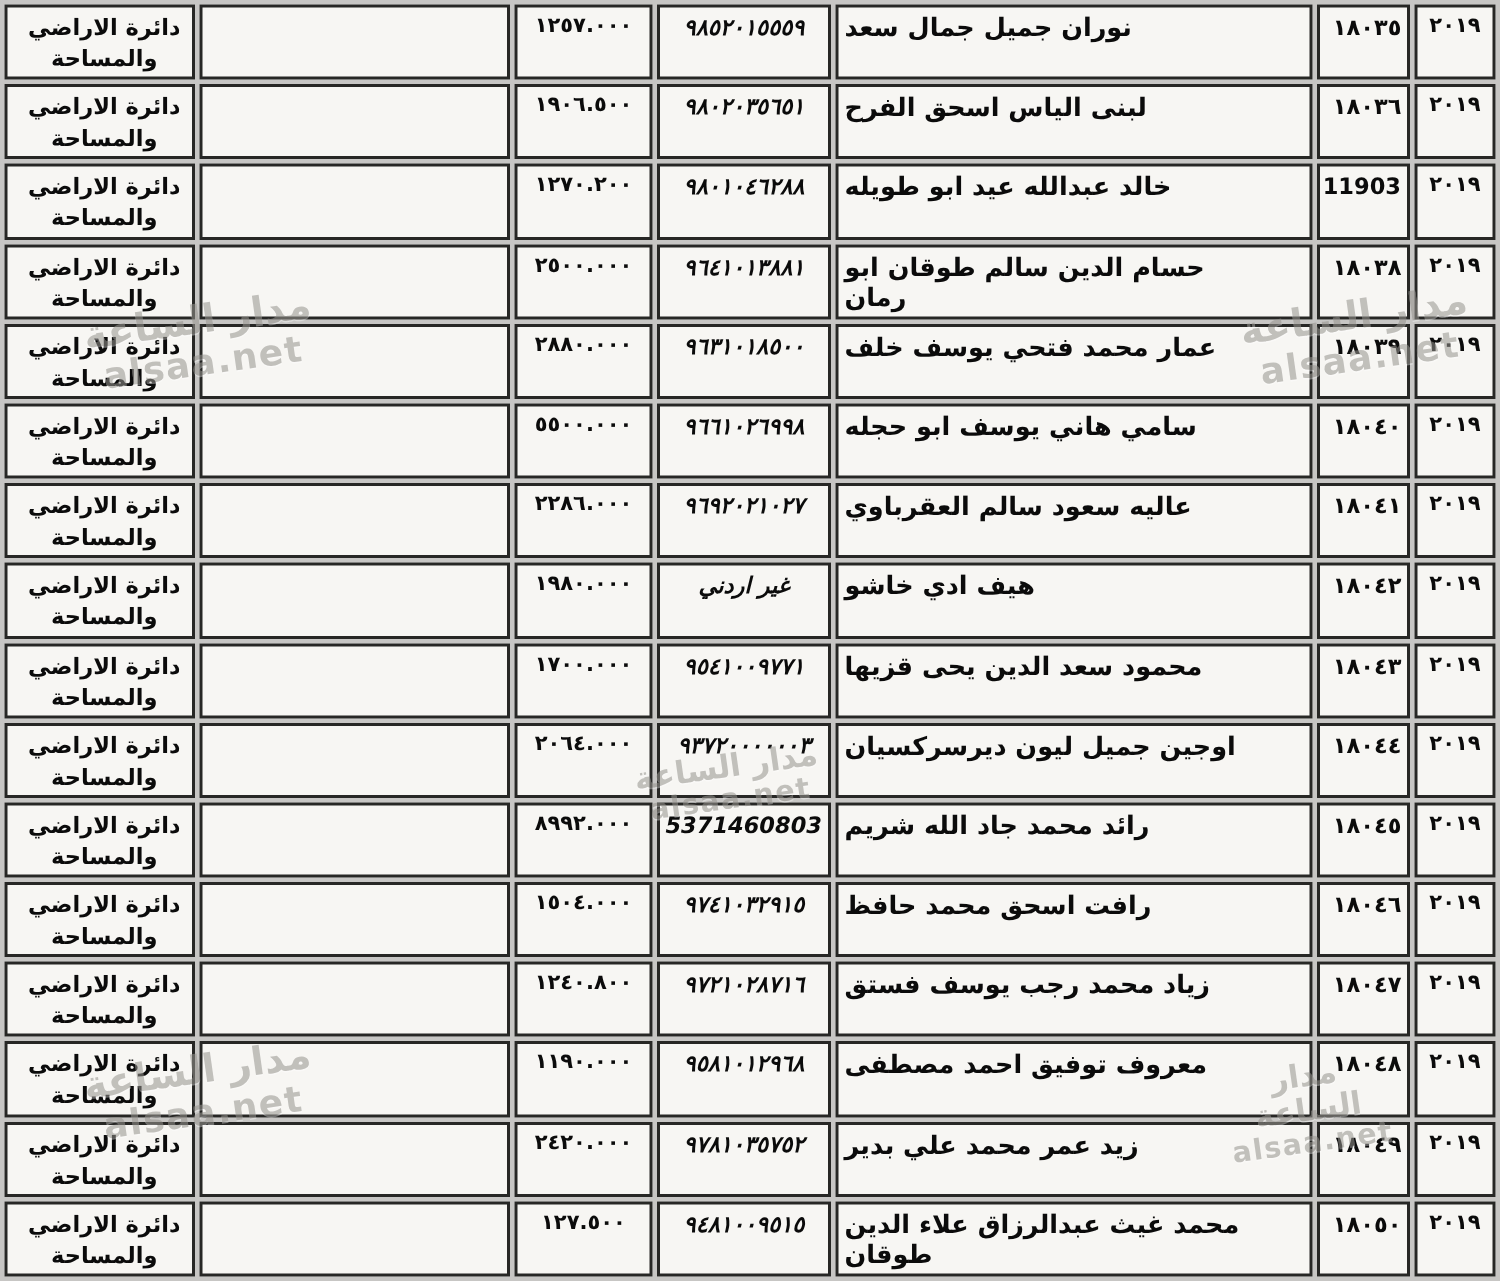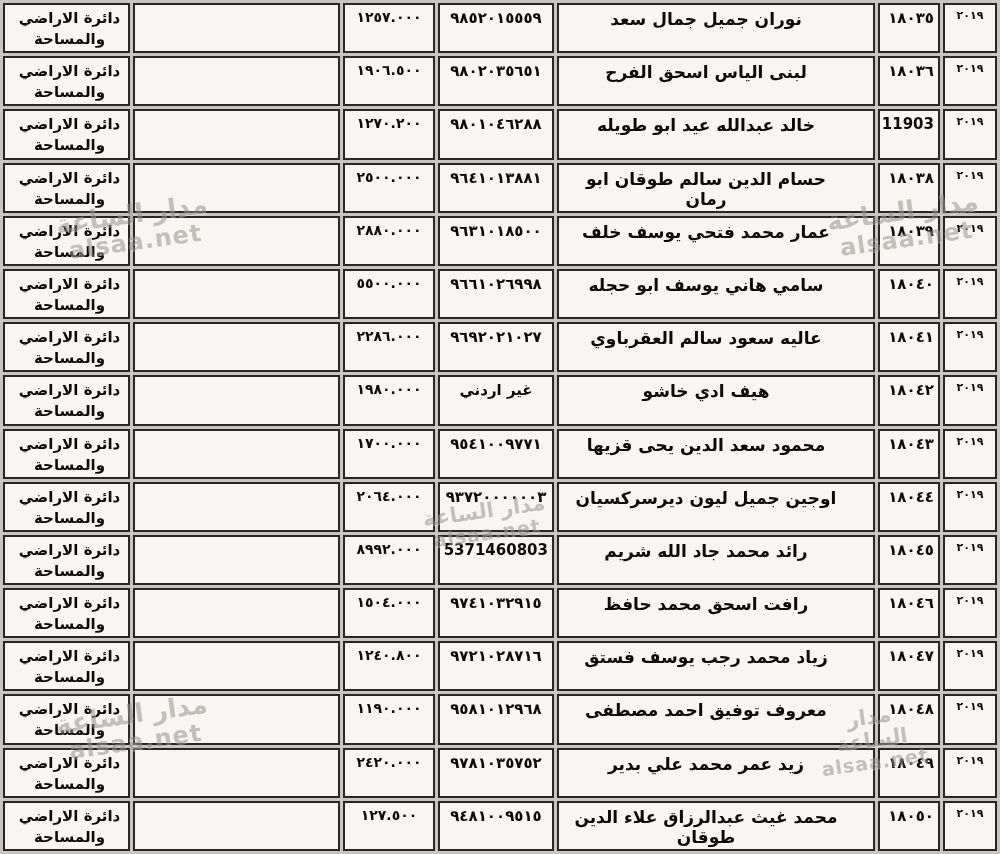--- a/index.html
+++ b/index.html
@@ -19,24 +19,24 @@
     border:2px solid #272725;
     vertical-align:top;
     box-sizing:border-box;
     font-weight:bold;
     color:#0b0b0b;
     padding:4px 4px 0 4px;
     overflow:hidden;
     white-space:normal;
   }
   tr { height:50px; }
-  .c-year   { font-size:11px; text-align:center; }
+  .c-year   { font-size:14px; text-align:center; }
   .c-number { font-size:15px; text-align:center;padding-left:24px; }
-  .c-name   { font-size:17px; text-align:center; padding-right:24px;margin-top:36px; }
-  .c-id     { font-size:15px; text-align:center; }
+  .c-name   { font-size:17px; text-align:left; padding-right:24px;margin-top:36px; }
+  .c-id     { font-size:15px; text-align:center;font-style:italic; }
   .c-amount { font-size:14px; text-align:center;margin-top:48px; }
   .c-extra  { }
   .c-dept   { font-size:15px; text-align:center; line-height:21px; padding-top:3px;padding-left:10px; }
 
   .wm {
     position:absolute; z-index:5;
     transform:rotate(-8deg);
     text-align:center;
     color:#96948f; opacity:0.55;
     font-weight:bold; line-height:1.1;

